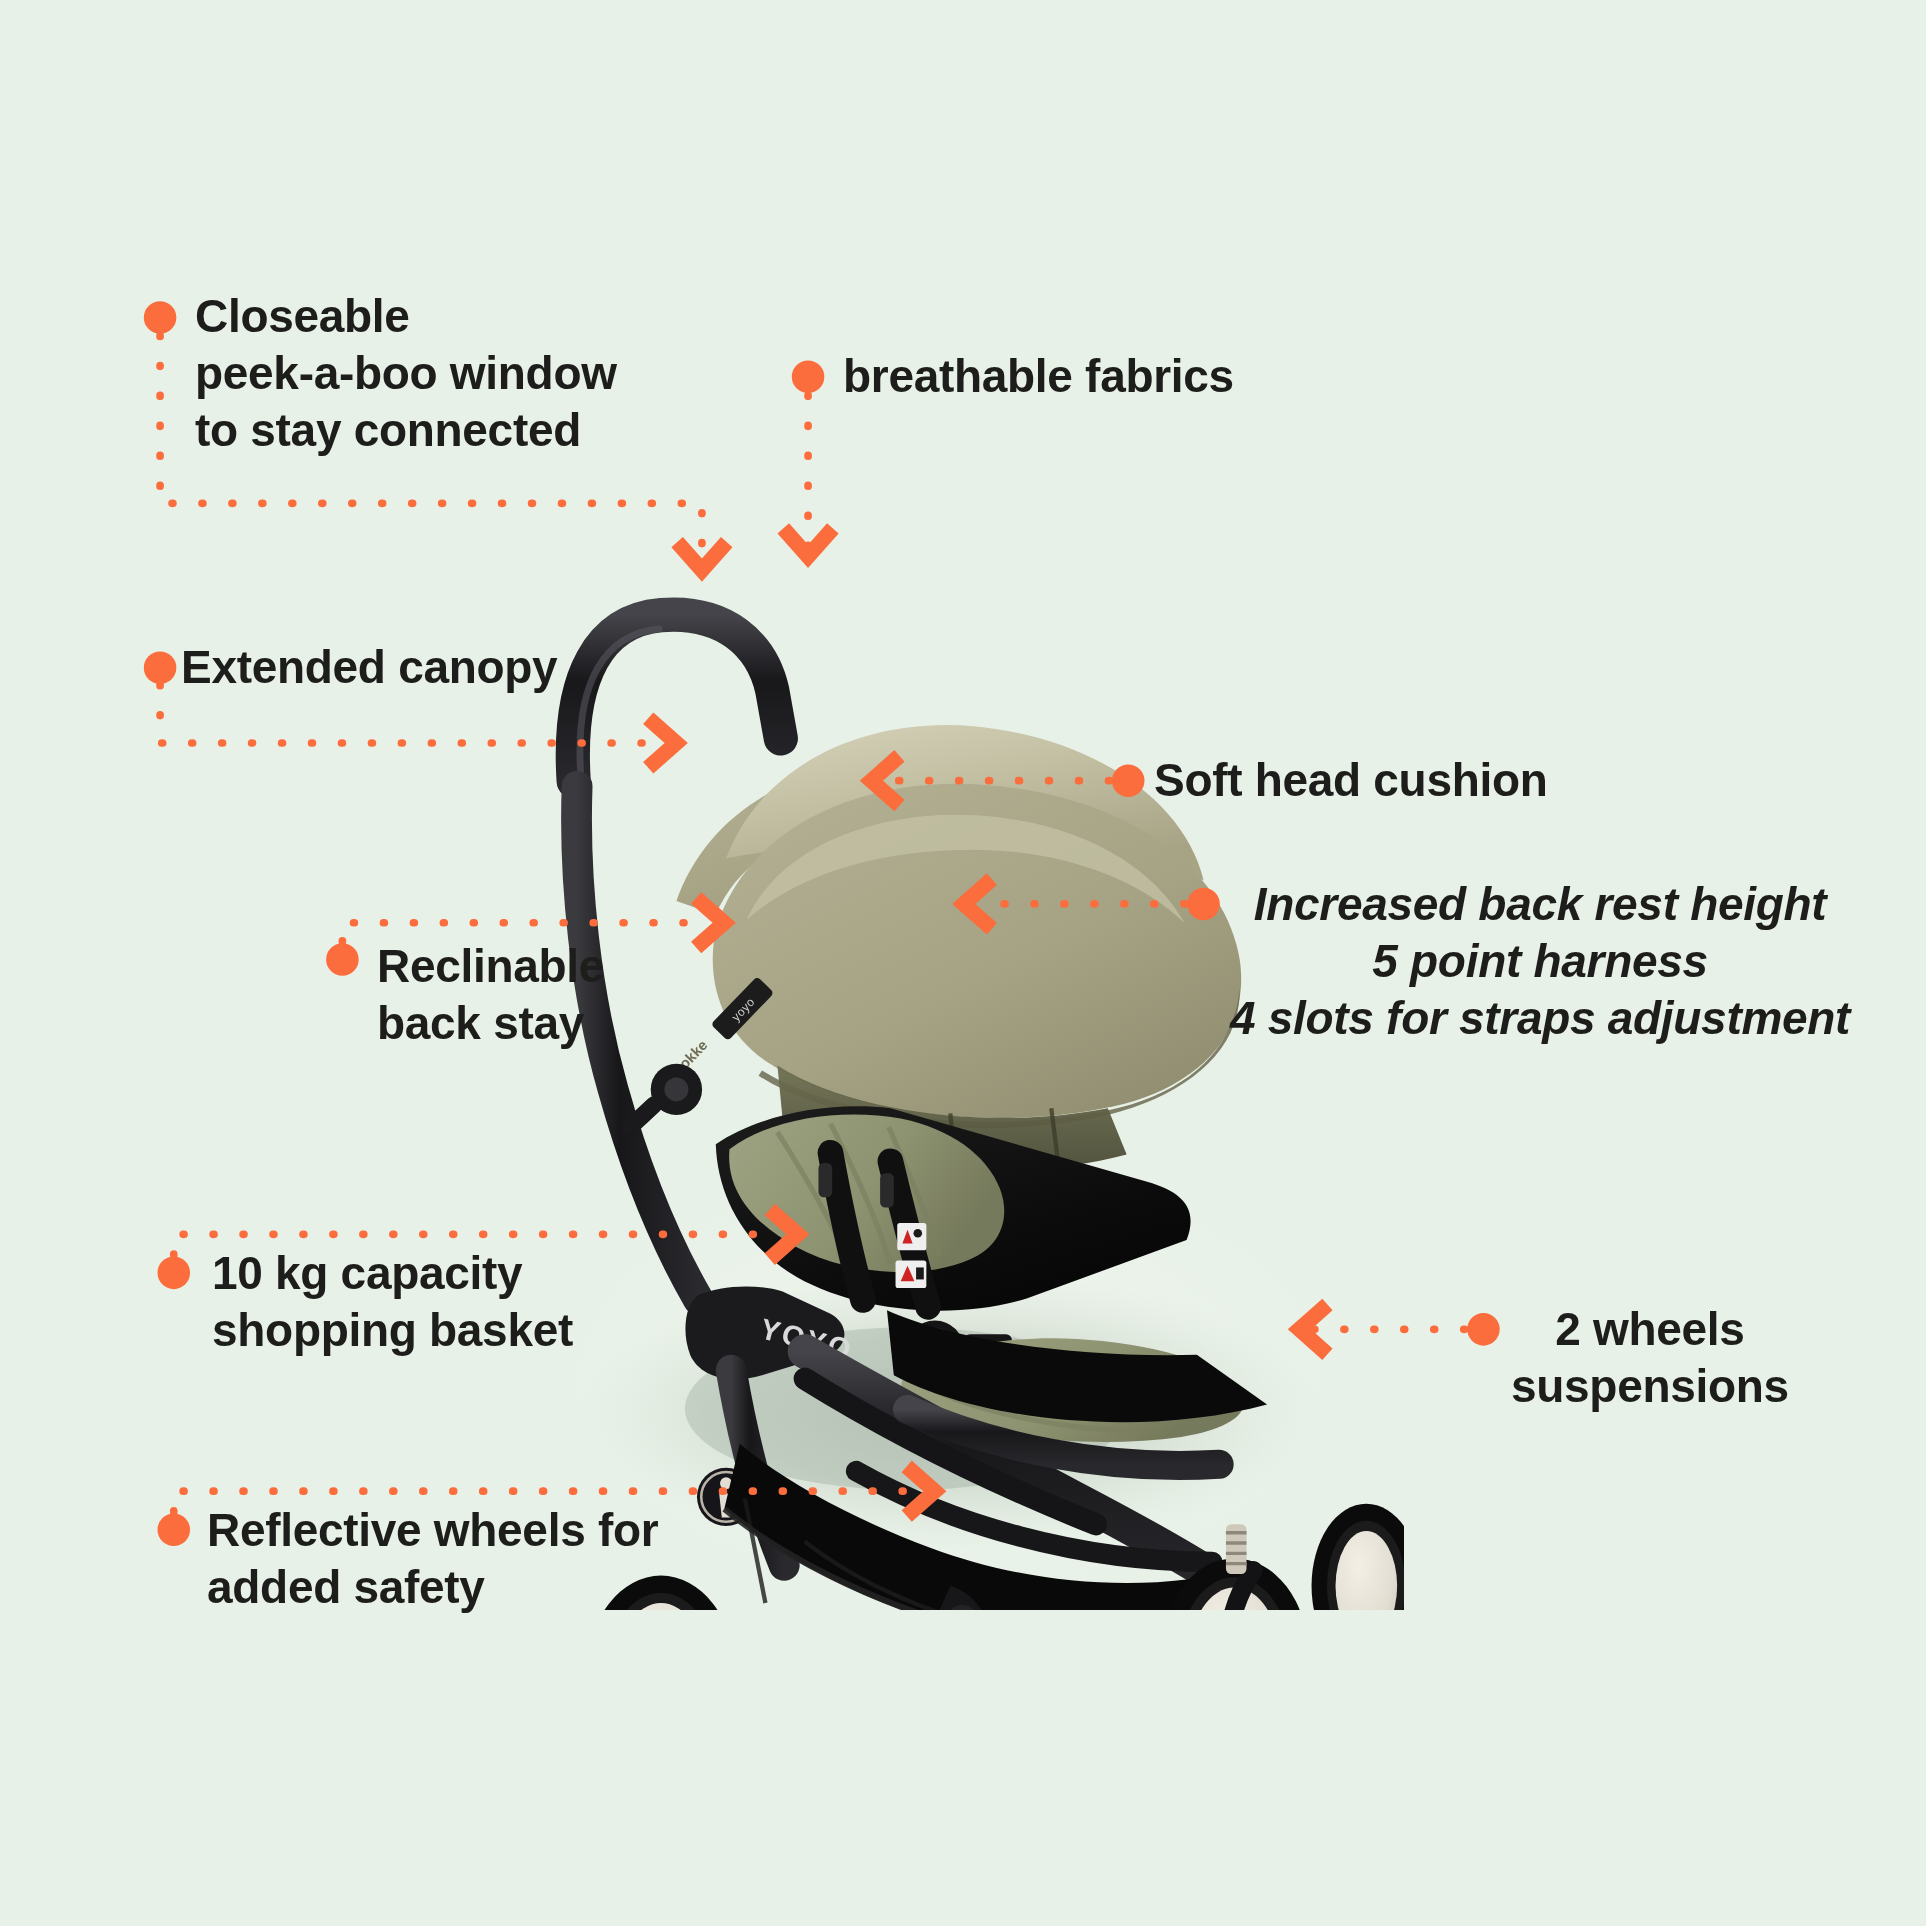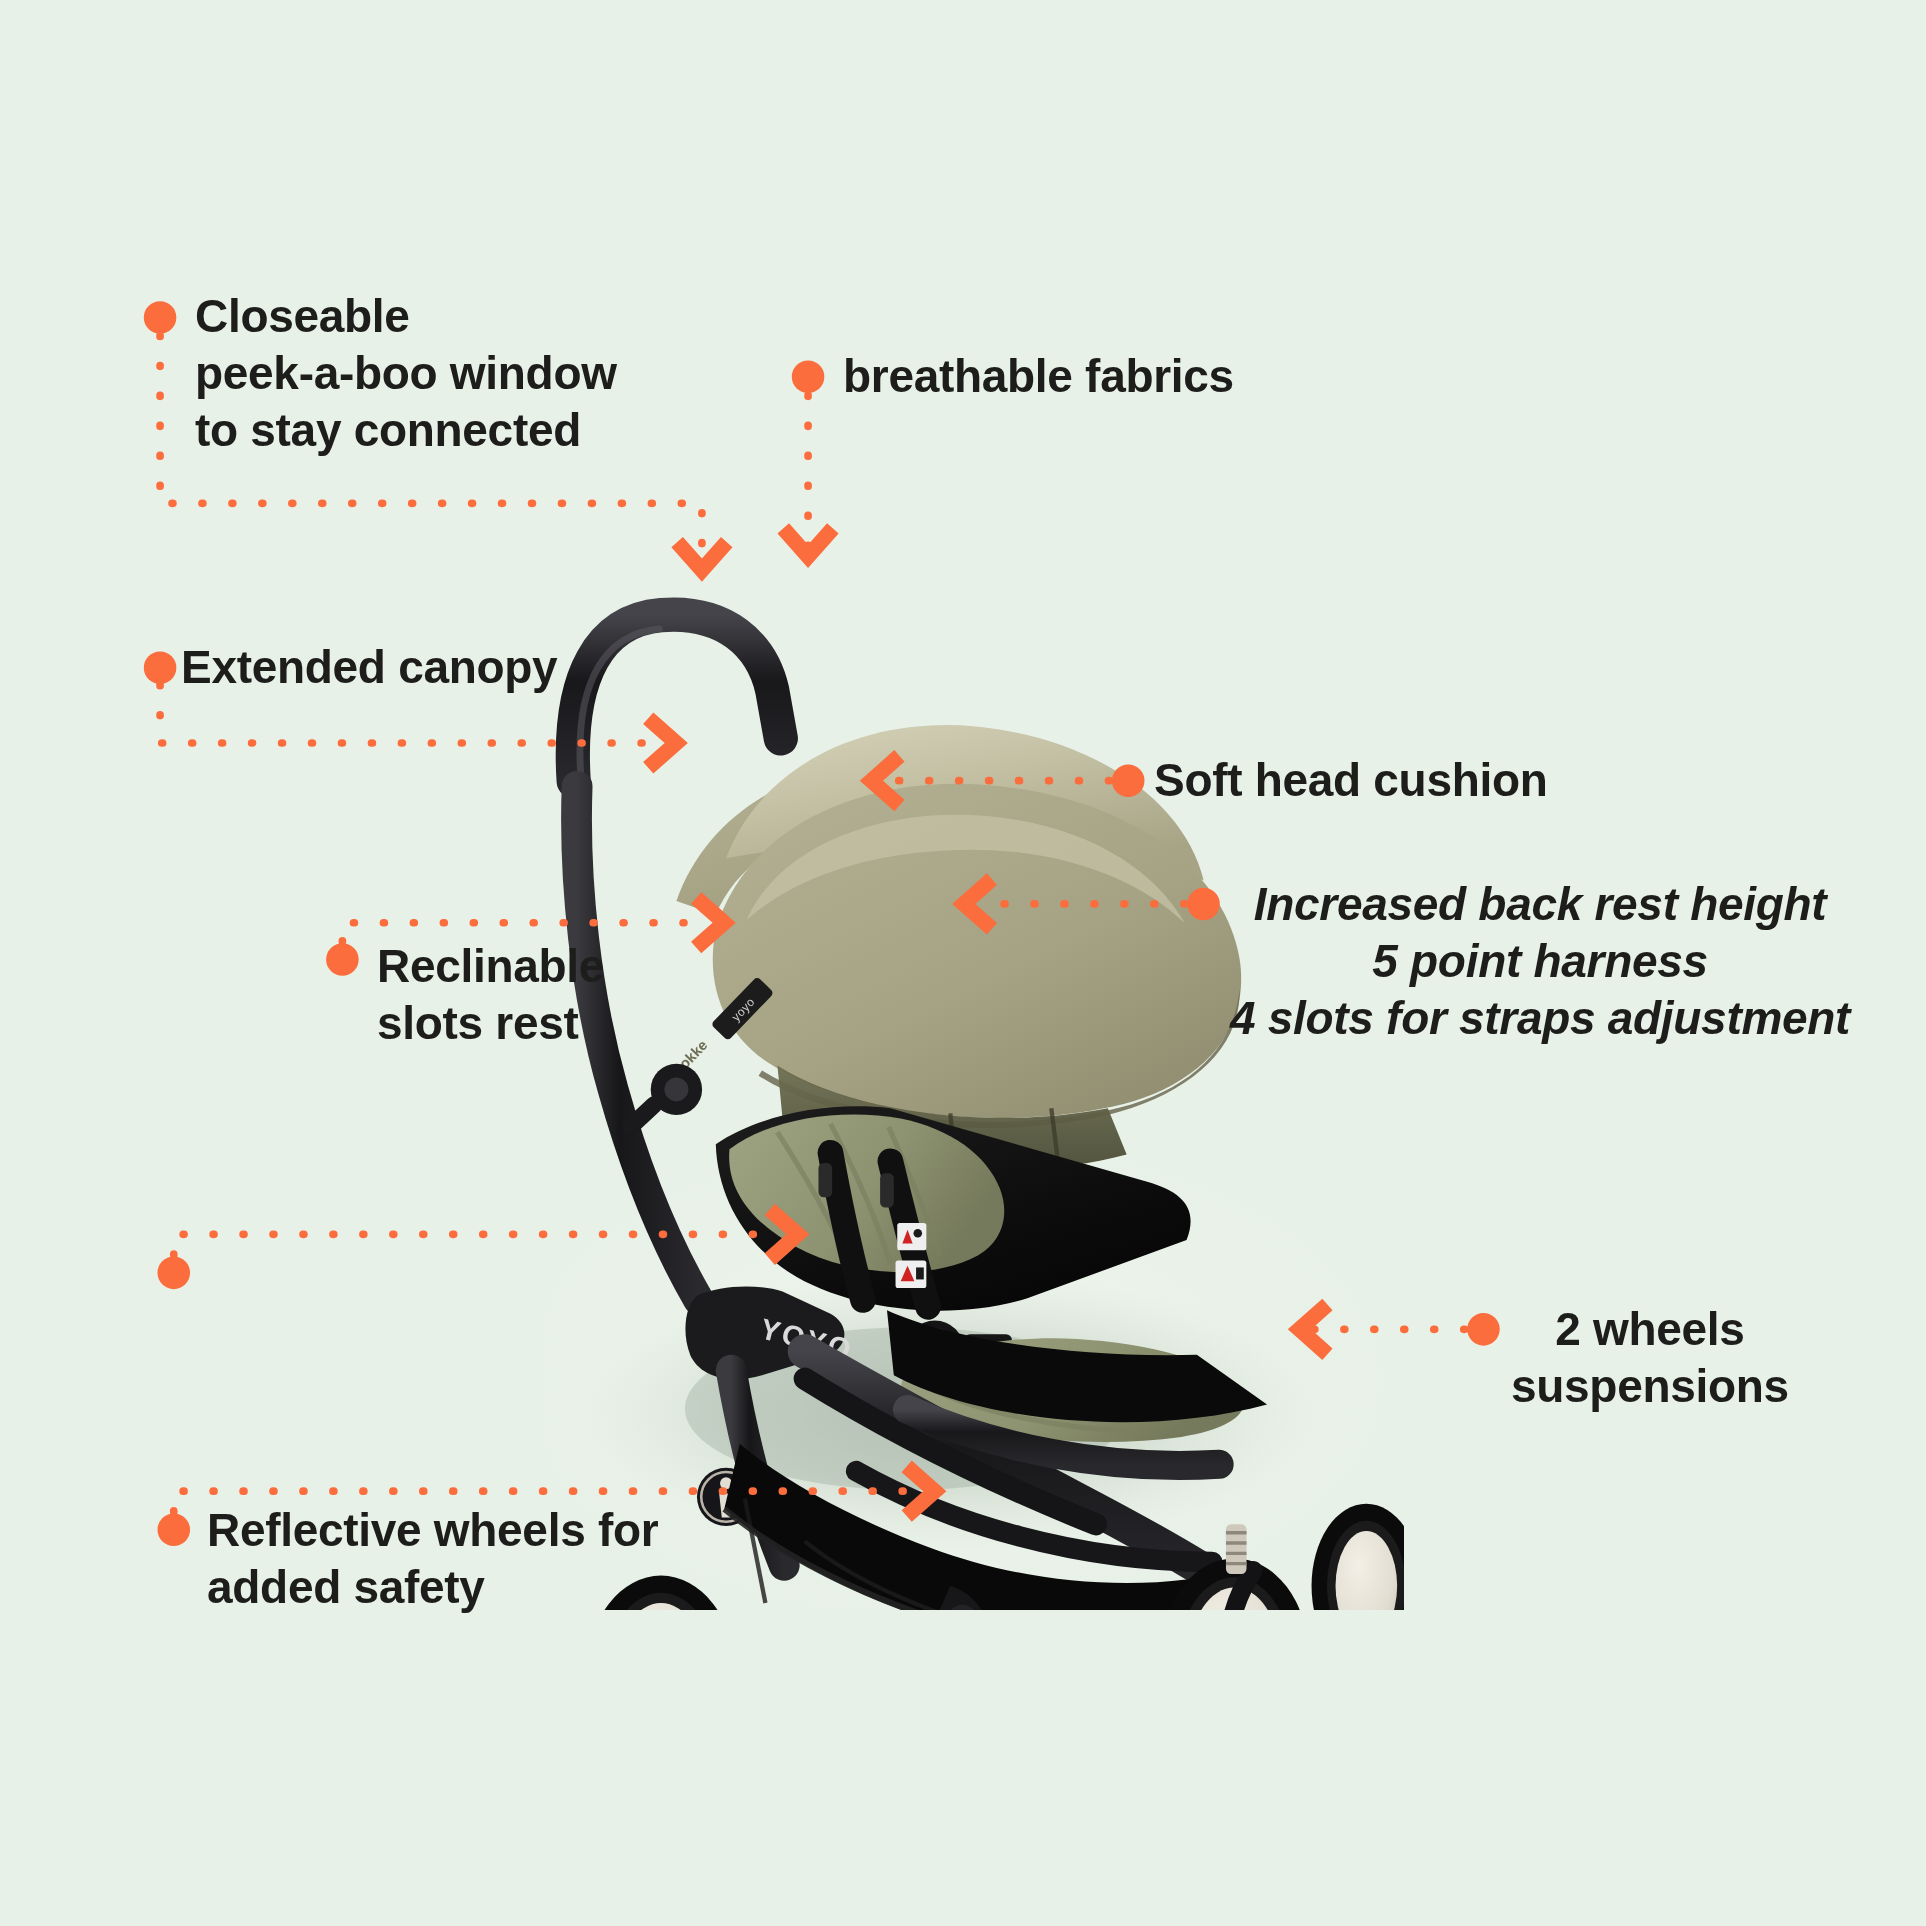--- a/index.html
+++ b/index.html
@@ -277,29 +277,33 @@
   <div class="callout c-big" style="left:181px;top:639px;">
     <span class="line">Extended canopy</span>
   </div>
 
   <div class="callout c-big c-right" style="left:1154px;top:752px;">
     <span class="line">Soft head cushion</span>
   </div>
 
   <div class="callout c-big" style="left:377px;top:938px;">
     <span class="line">Reclinable</span>
-    <span class="line">slots rest</span>
+    <span class="line">back stay</span>
   </div>
 
   <div class="callout c-big c-right" style="left:1230px;top:876px;font-style:italic;">
     <span class="line">Increased back rest height</span>
     <span class="line">5 point harness</span>
     <span class="line">4 slots for straps adjustment</span>
   </div>
 
+  <div class="callout c-big" style="left:212px;top:1245px;">
+    <span class="line">10 kg capacity</span>
+    <span class="line">shopping basket</span>
+  </div>
 
   <div class="callout c-big c-right" style="left:1511px;top:1301px;">
     <span class="line">2 wheels</span>
     <span class="line">suspensions</span>
   </div>
 
   <div class="callout c-big" style="left:207px;top:1502px;">
     <span class="line">Reflective wheels for</span>
     <span class="line">added safety</span>
   </div>

